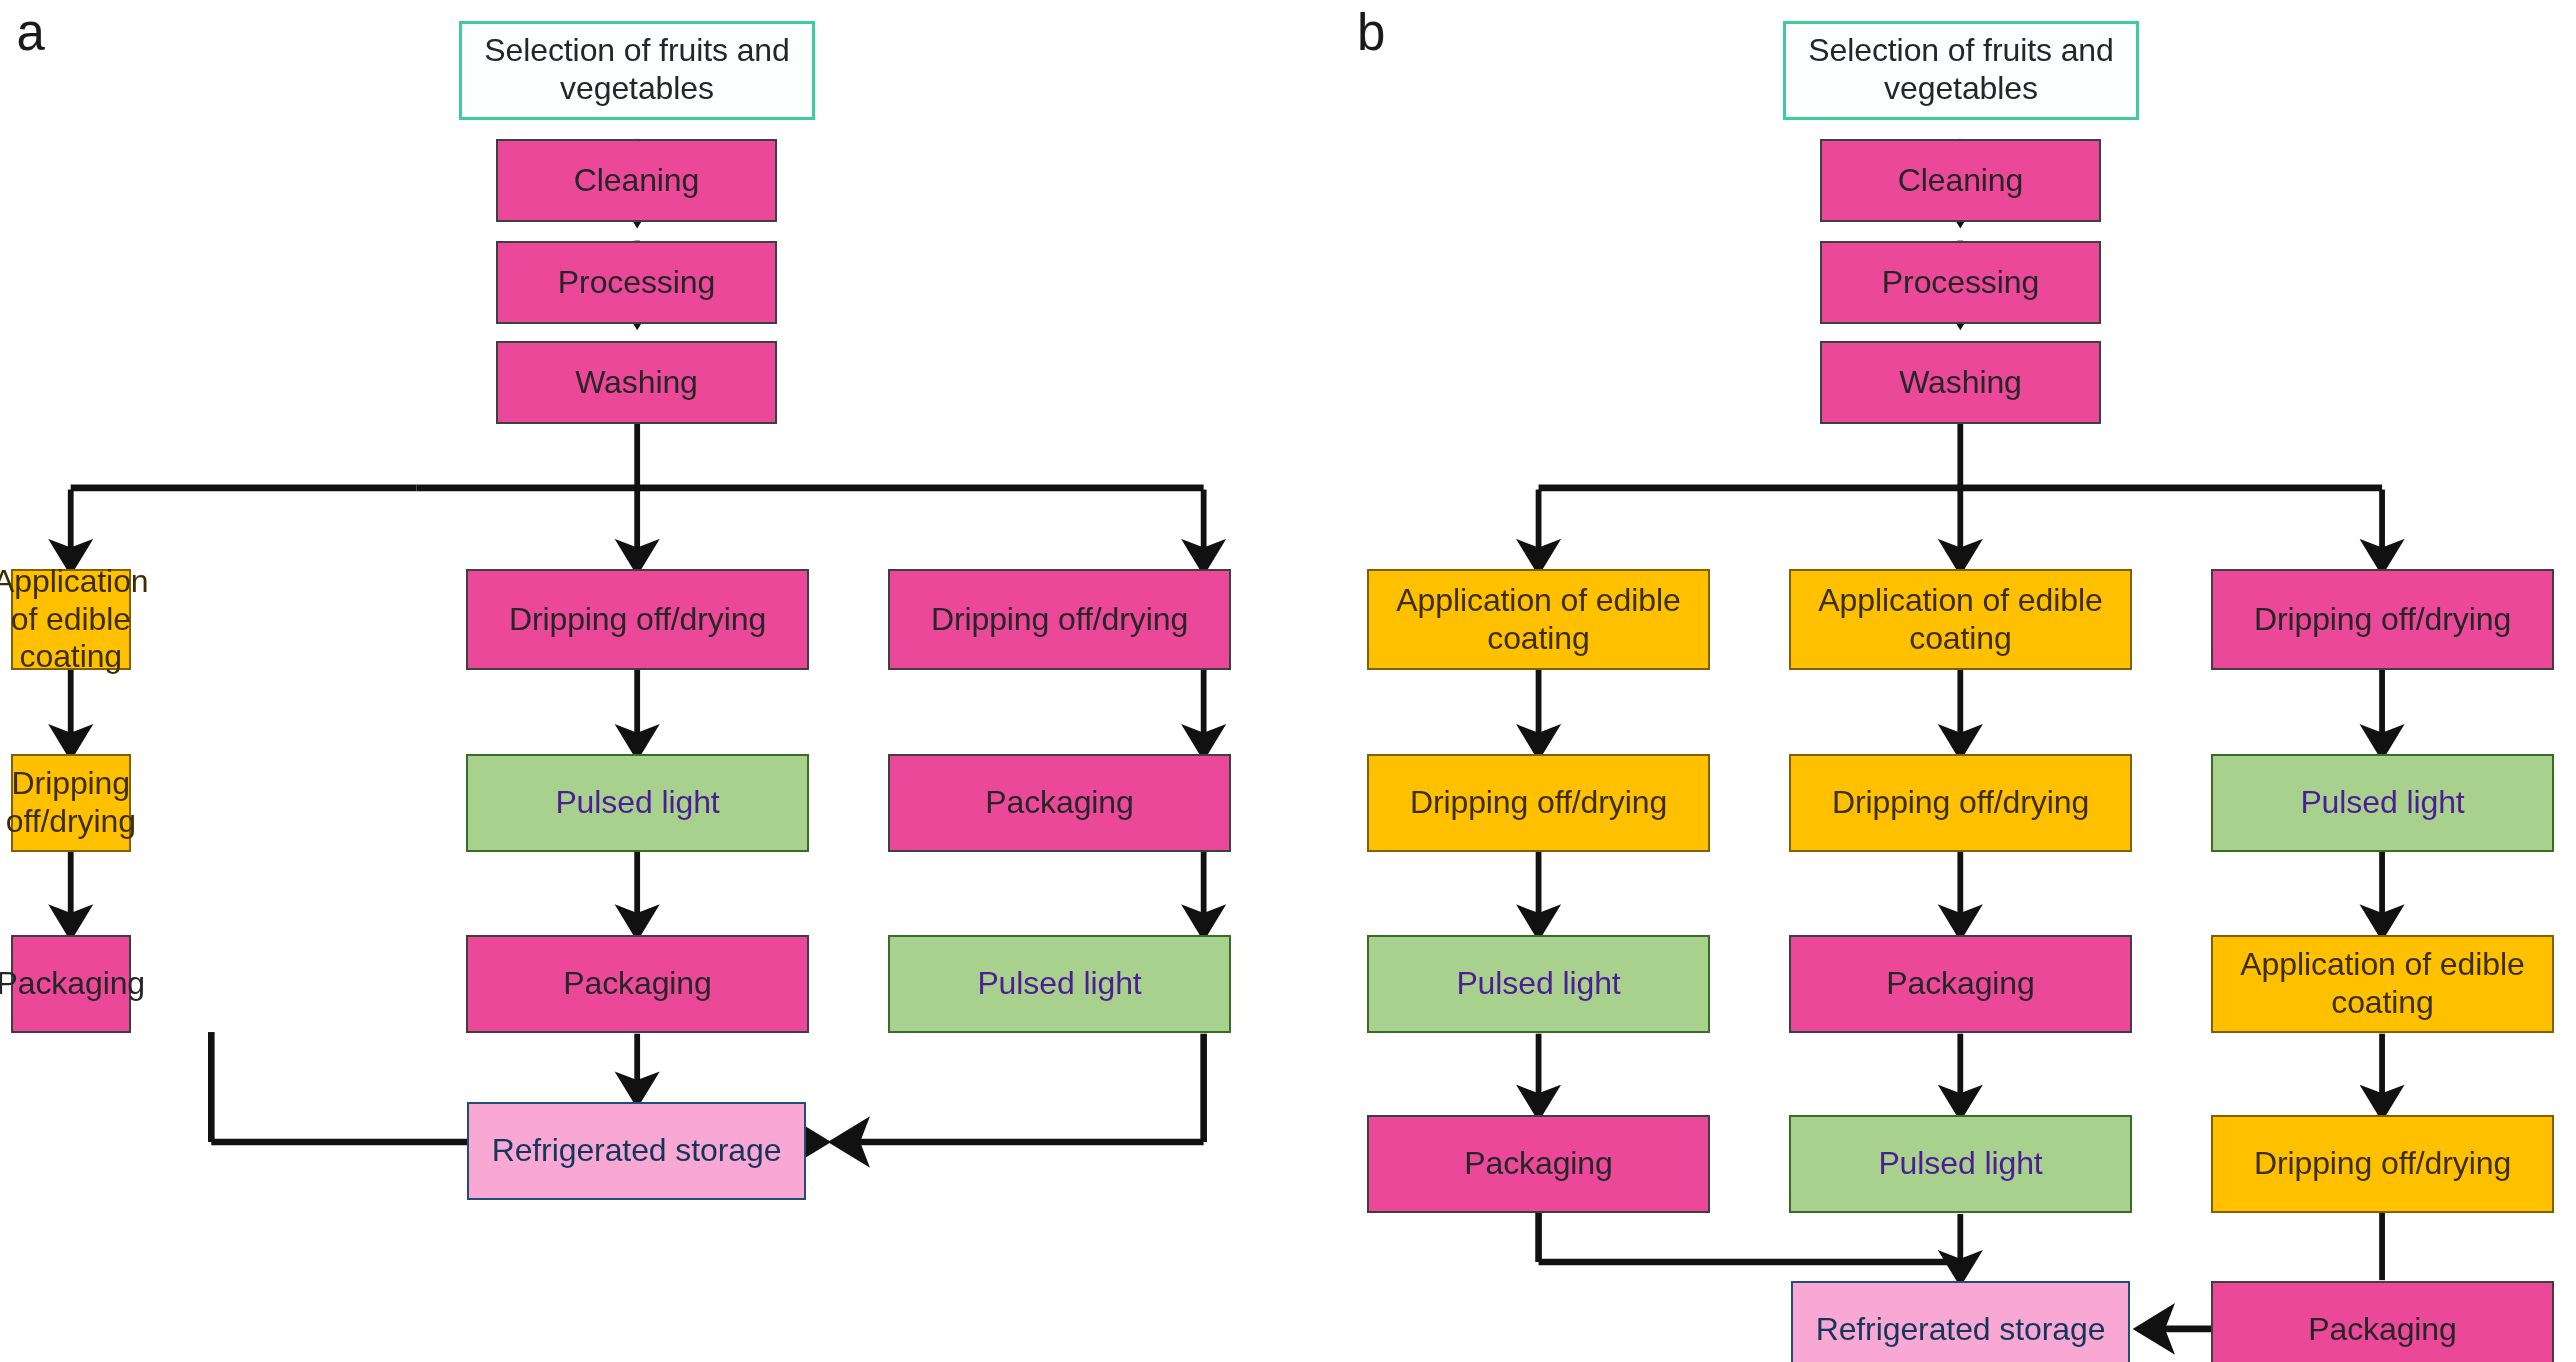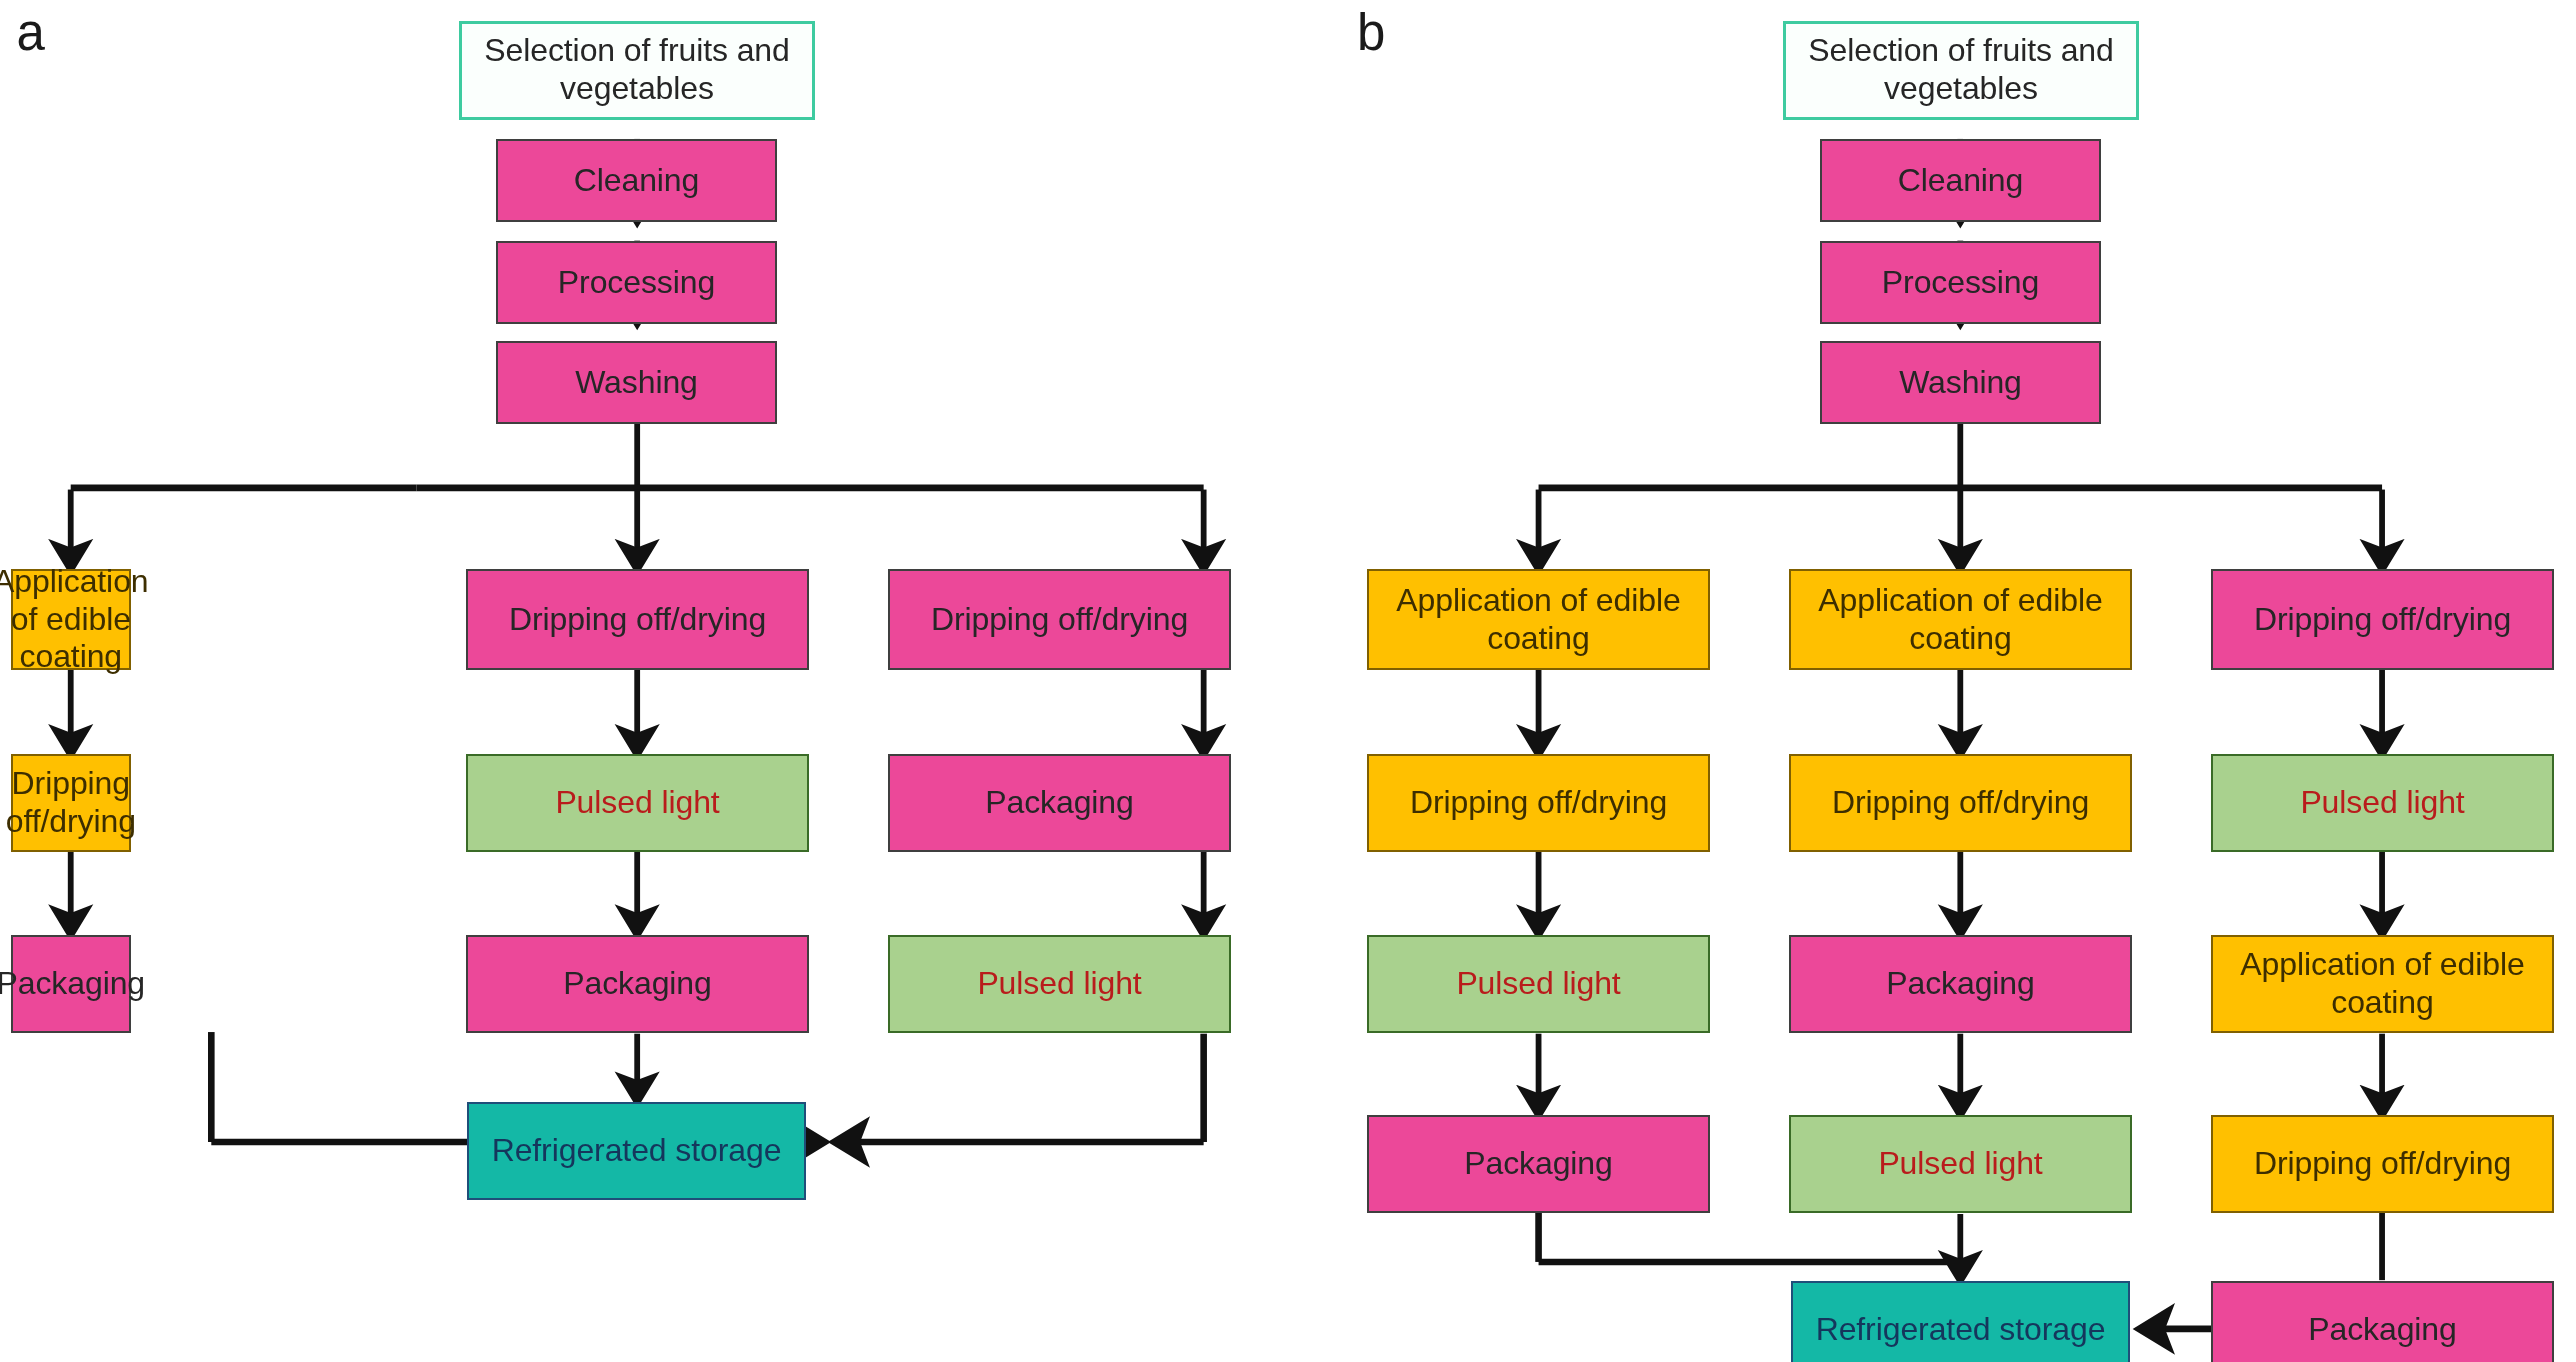--- a/index.html
+++ b/index.html
@@ -42,22 +42,22 @@
     letter-spacing: -0.1px;
     color: #262626;
     border: 2.5px solid #3f3f3f;
     background: #ffffff;
     z-index: 3;
   }
   .node .lbl { display: block; padding: 0 9px; }
   .node.plain   { background:#ec4899; border-color:#3f3f3f; color:#262626; }
   .node.start   { background:#fbfffd; border:3.3px solid #3ecba0; color:#262626; }
   .node.coating { background:#ffc000; border:2.5px solid #806000; color:#3d2e00; }
-  .node.pulsed  { background:#a9d18e; border:2.5px solid #3a6b27; color:#b91c1c; }
-  .node.cold    { background:#14b8a6; border:2.5px solid #1f4e79; color:#15365c;align-items:center; }
+  .node.pulsed  { background:#a9d18e; border:2.5px solid #3a6b27; color:#4c1d95; }
+  .node.cold    { background:#f9a8d4; border:2.5px solid #1f4e79; color:#15365c;align-items:center; }
 </style>
 </head>
 <body>
 
 <div id="root">
 
   <div class="panel-label" style="left:16.5px; top:6.6px;">a</div>
   <div class="panel-label" style="left:1357px; top:6.6px;">b</div>
 
   <svg class="edges" viewBox="0 0 3114 1647">

